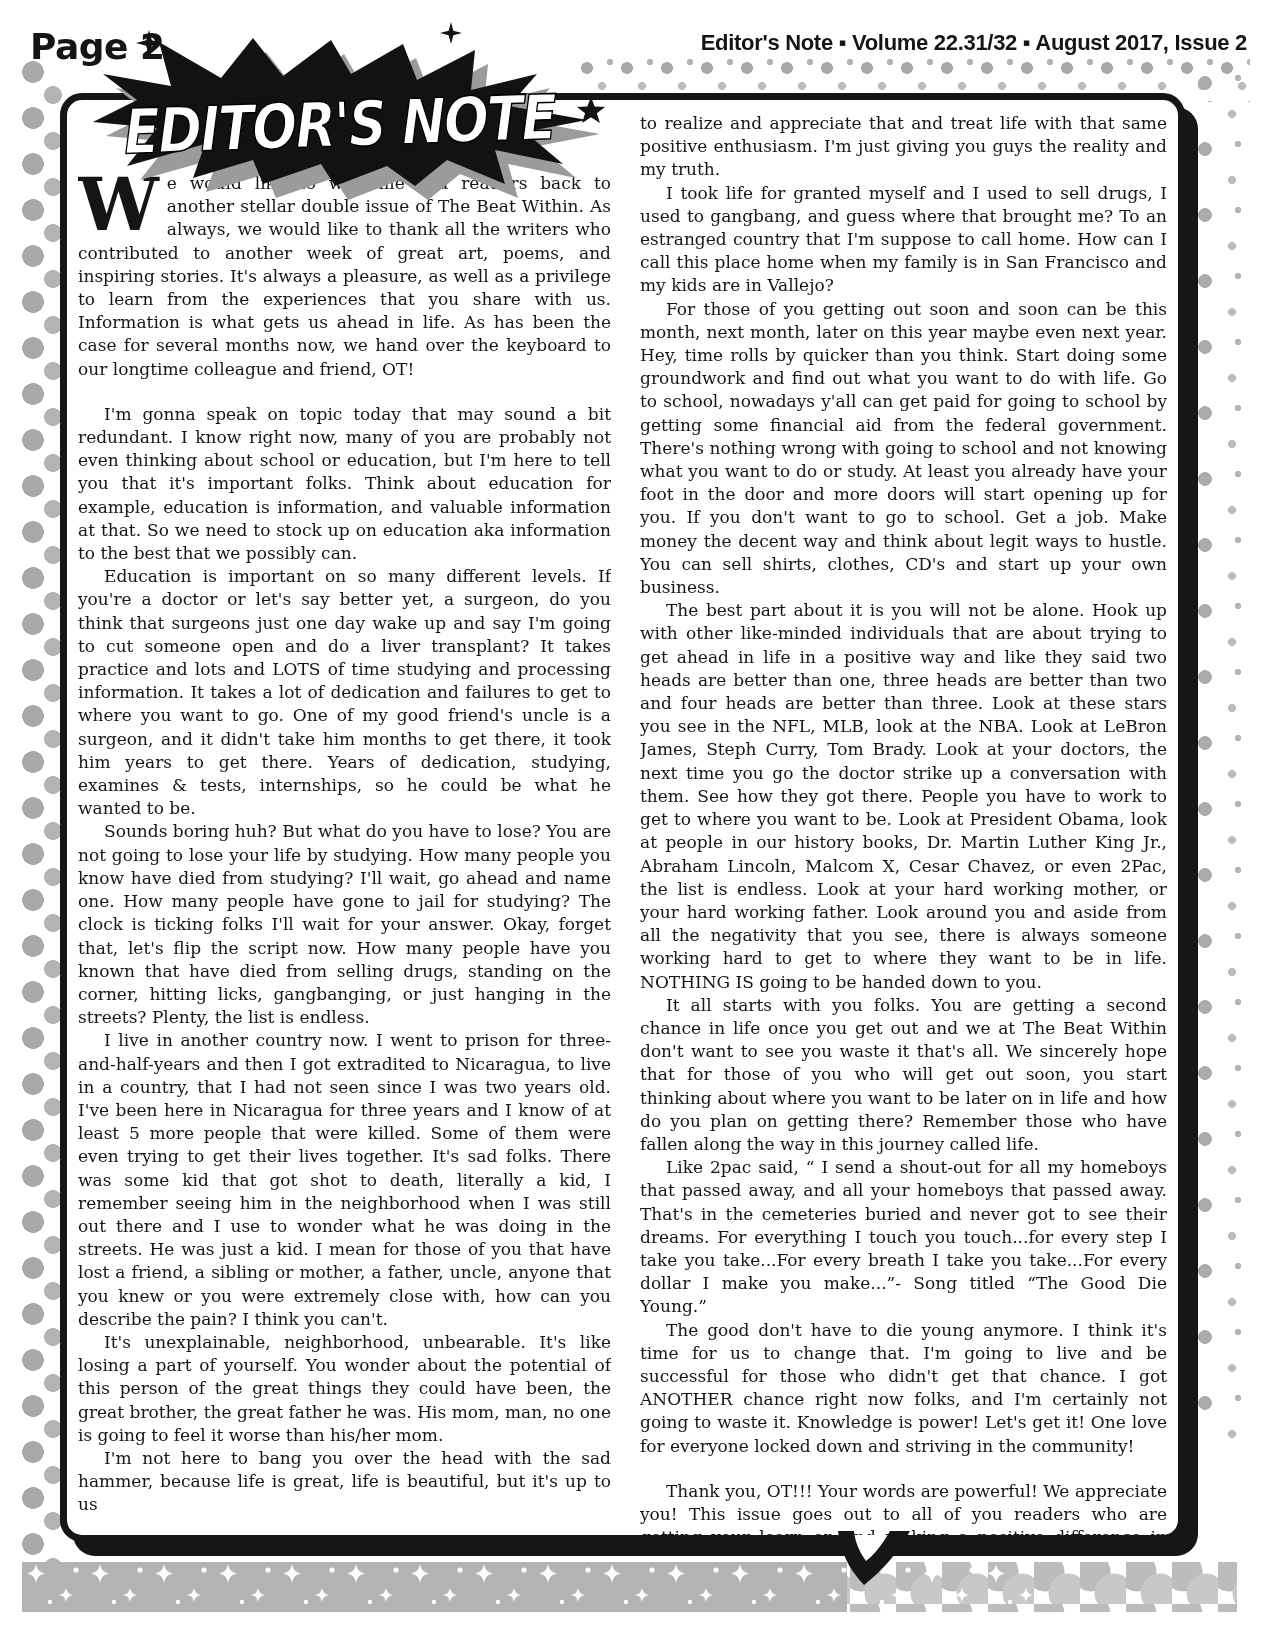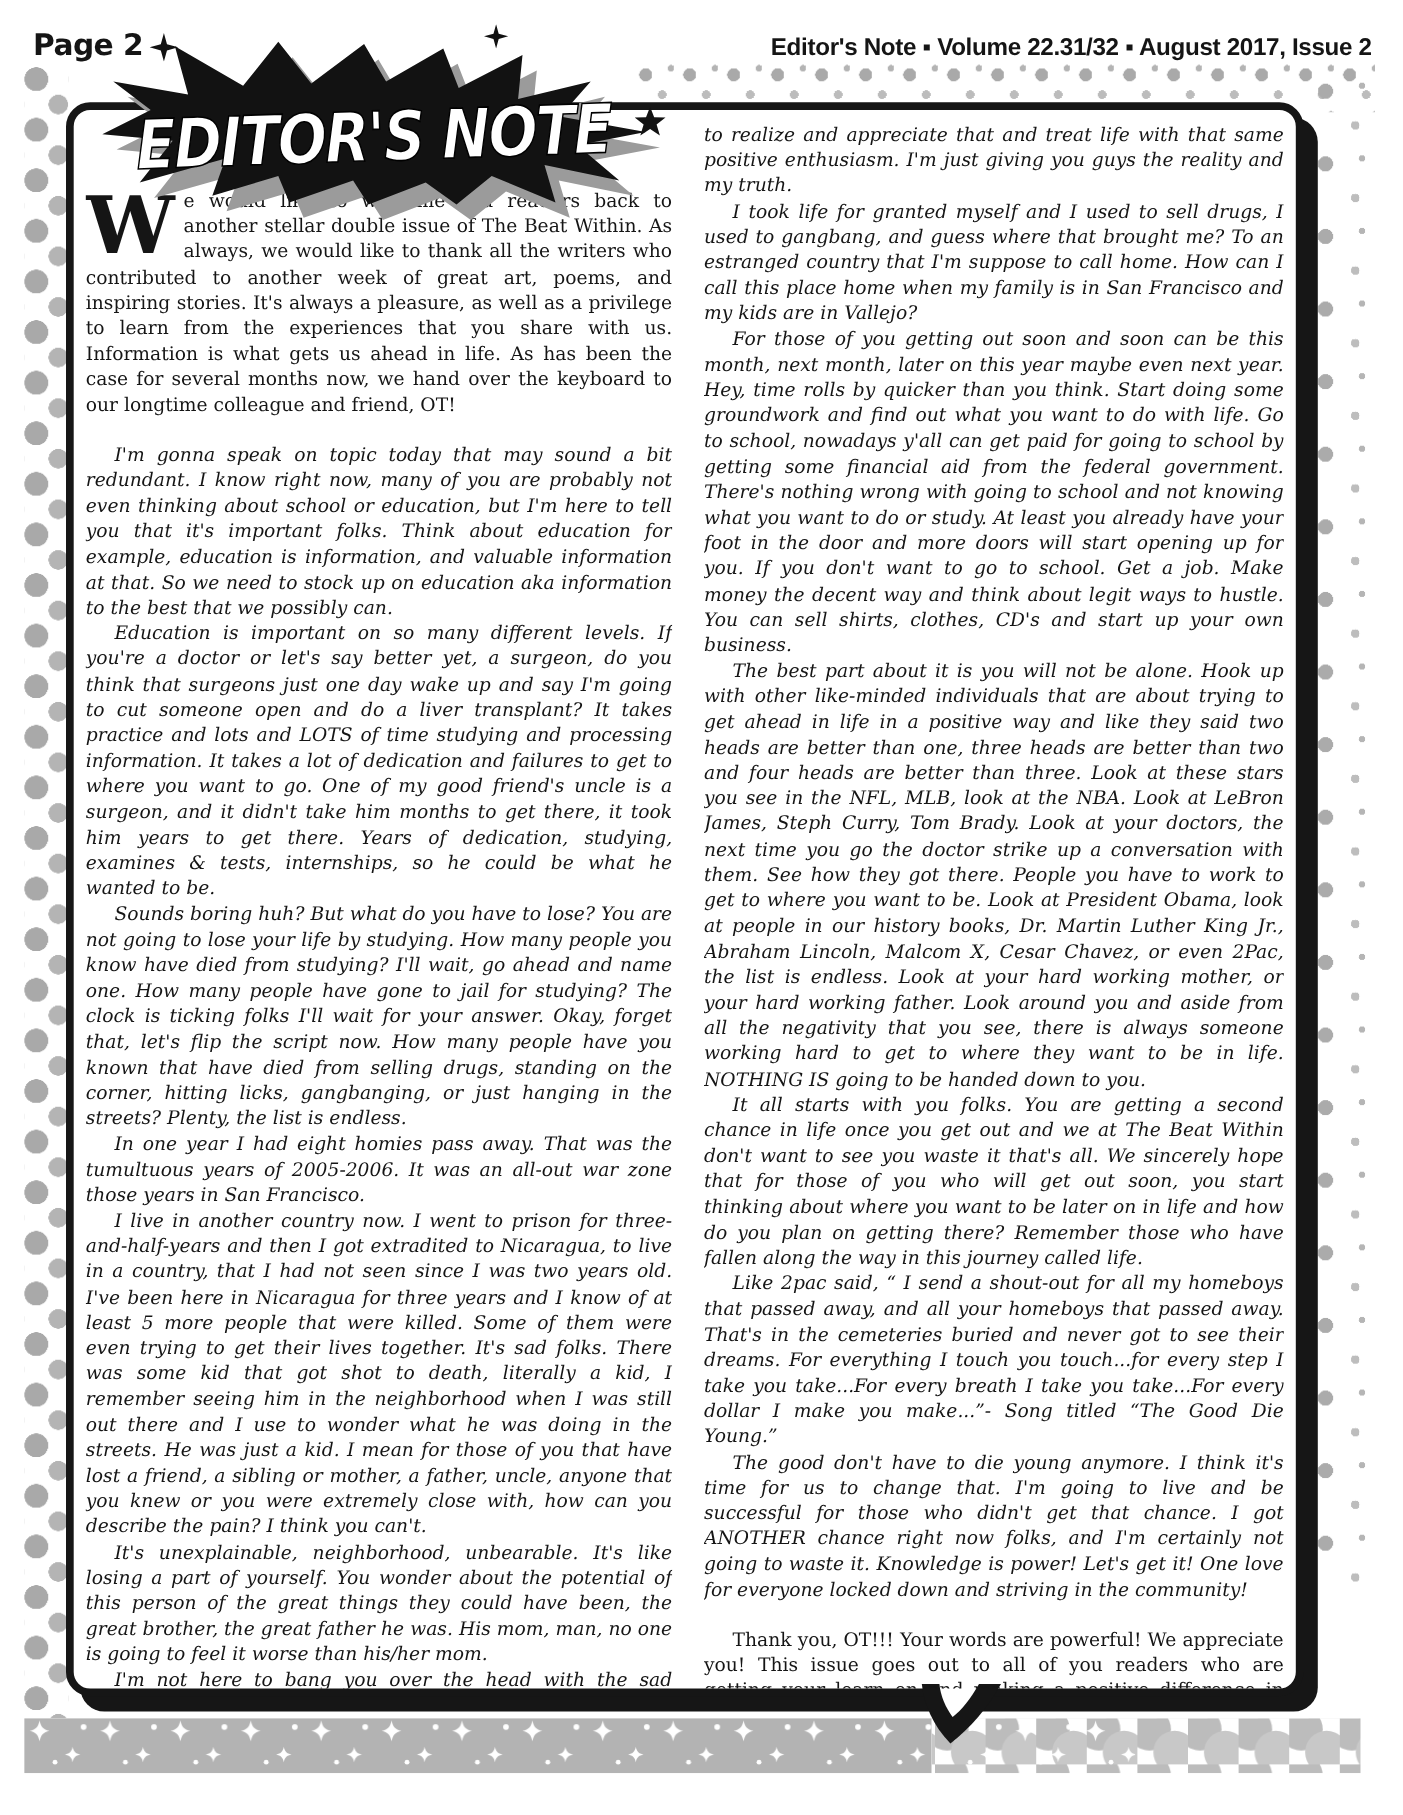--- a/index.html
+++ b/index.html
@@ -1,21 +1,21 @@
 <!DOCTYPE html>
 <html><head>
 <meta charset="utf-8">
 <style>
   html,body{margin:0;padding:0;background:#ffffff;}
   .page{position:relative;width:1275px;height:1650px;background:#fff;overflow:hidden;
         font-family:"DejaVu Serif",serif;color:#151515;}
 
   
   .page-label{position:absolute;left:30px;top:26px;font-family:"DejaVu Sans",sans-serif;
-              font-weight:bold;font-size:27px;letter-spacing:-0.5px;z-index:6;}
+              font-weight:bold;font-size:36px;letter-spacing:-0.5px;z-index:6;}
   .issue-line{position:absolute;right:28px;top:30px;font-family:Liberation Sans, sans-serif;
               font-weight:bold;font-size:22px;letter-spacing:-0.3px;z-index:6;}
 
   
   .strip{position:absolute;z-index:0;}
   .strip-left{left:22px;top:60px;width:40px;height:1502px;
     background-image:
       radial-gradient(circle 11px at 11px 12px,#a9a9a9 97%,transparent),
       radial-gradient(circle 9px  at 31px 35px,#b4b4b4 97%,transparent);
     background-size:40px 46px;}
@@ -44,21 +44,21 @@
   .star{position:absolute;z-index:6;}
   .star-a{left:136px;top:30px;}
   .star-b{left:440px;top:22px;}
   .star-c{left:576px;top:96px;}
 
   
   .col{position:absolute;z-index:4;}
   .col-left{left:78px;top:172px;width:533px;height:1363px;overflow:hidden;}
   .col-right{left:640px;top:112px;width:527px;height:1423px;overflow:hidden;}
   .para{margin:0;font-size:17px;line-height:23.2px;text-align:justify;text-indent:26px;}
-  .ot{font-style:italic;}
+  .ot{}
   .intro,.no-indent{text-indent:0;}
   .gap{margin-top:22px;}
   .dropcap{float:left;font-weight:bold;font-size:72px;line-height:56px;
            padding:5px 8px 0 0;font-family:"DejaVu Serif",serif;}
 </style>
 </head>
 <body>
 
 <div class="page">
 
@@ -111,21 +111,20 @@
   </svg>
   <svg class="star star-c" width="30" height="30" viewBox="0 0 30 30">
     <polygon fill="#121212" points="15,1 18.7,10.6 29,10.9 20.9,17.2 23.9,27.1 15,21.2 6.1,27.1 9.1,17.2 1,10.9 11.3,10.6"></polygon>
   </svg>
 
   <div class="col col-left">
     <p class="para roman intro"><span class="dropcap">W</span><span>e would like to welcome you readers back to another stellar double issue of The Beat Within. As always, we would like to thank all the writers who contributed to another week of great art, poems, and inspiring stories. It's always a pleasure, as well as a privilege to learn from the experiences that you share with us. Information is what gets us ahead in life. As has been the case for several months now, we hand over the keyboard to our longtime colleague and friend, OT!</span></p>
     <p class="para ot gap">I'm gonna speak on topic today that may sound a bit redundant. I know right now, many of you are probably not even thinking about school or education, but I'm here to tell you that it's important folks. Think about education for example, education is information, and valuable information at that. So we need to stock up on education aka information to the best that we possibly can.</p>
     <p class="para ot">Education is important on so many different levels. If you're a doctor or let's say better yet, a surgeon, do you think that surgeons just one day wake up and say I'm going to cut someone open and do a liver transplant? It takes practice and lots and LOTS of time studying and processing information. It takes a lot of dedication and failures to get to where you want to go. One of my good friend's uncle is a surgeon, and it didn't take him months to get there, it took him years to get there. Years of dedication, studying, examines &amp; tests, internships, so he could be what he wanted to be.</p>
     <p class="para ot">Sounds boring huh? But what do you have to lose? You are not going to lose your life by studying. How many people you know have died from studying? I'll wait, go ahead and name one. How many people have gone to jail for studying? The clock is ticking folks I'll wait for your answer. Okay, forget that, let's flip the script now. How many people have you known that have died from selling drugs, standing on the corner, hitting licks, gangbanging, or just hanging in the streets? Plenty, the list is endless.</p>
-    <p class="para ot">In one year I had eight homies pass away. That was the tumultuous years of 2005-2006. It was an all-out war zone those years in San Francisco.</p>
     <p class="para ot">I live in another country now. I went to prison for three-and-half-years and then I got extradited to Nicaragua, to live in a country, that I had not seen since I was two years old. I've been here in Nicaragua for three years and I know of at least 5 more people that were killed. Some of them were even trying to get their lives together. It's sad folks. There was some kid that got shot to death, literally a kid, I remember seeing him in the neighborhood when I was still out there and I use to wonder what he was doing in the streets. He was just a kid. I mean for those of you that have lost a friend, a sibling or mother, a father, uncle, anyone that you knew or you were extremely close with, how can you describe the pain? I think you can't.</p>
     <p class="para ot">It's unexplainable, neighborhood, unbearable. It's like losing a part of yourself. You wonder about the potential of this person of the great things they could have been, the great brother, the great father he was. His mom, man, no one is going to feel it worse than his/her mom.</p>
     <p class="para ot">I'm not here to bang you over the head with the sad hammer, because life is great, life is beautiful, but it's up to us</p>
   </div>
 
   <div class="col col-right">
     <p class="para ot no-indent">to realize and appreciate that and treat life with that same positive enthusiasm. I'm just giving you guys the reality and my truth.</p>
     <p class="para ot">I took life for granted myself and I used to sell drugs, I used to gangbang, and guess where that brought me? To an estranged country that I'm suppose to call home. How can I call this place home when my family is in San Francisco and my kids are in Vallejo?</p>
     <p class="para ot">For those of you getting out soon and soon can be this month, next month, later on this year maybe even next year. Hey, time rolls by quicker than you think. Start doing some groundwork and find out what you want to do with life. Go to school, nowadays y'all can get paid for going to school by getting some financial aid from the federal government. There's nothing wrong with going to school and not knowing what you want to do or study. At least you already have your foot in the door and more doors will start opening up for you. If you don't want to go to school. Get a job. Make money the decent way and think about legit ways to hustle. You can sell shirts, clothes, CD's and start up your own business.</p>
     <p class="para ot">The best part about it is you will not be alone. Hook up with other like-minded individuals that are about trying to get ahead in life in a positive way and like they said two heads are better than one, three heads are better than two and four heads are better than three. Look at these stars you see in the NFL, MLB, look at the NBA. Look at LeBron James, Steph Curry, Tom Brady. Look at your doctors, the next time you go the doctor strike up a conversation with them. See how they got there. People you have to work to get to where you want to be. Look at President Obama, look at people in our history books, Dr. Martin Luther King Jr., Abraham Lincoln, Malcom X, Cesar Chavez, or even 2Pac, the list is endless. Look at your hard working mother, or your hard working father. Look around you and aside from all the negativity that you see, there is always someone working hard to get to where they want to be in life. NOTHING IS going to be handed down to you.</p>

